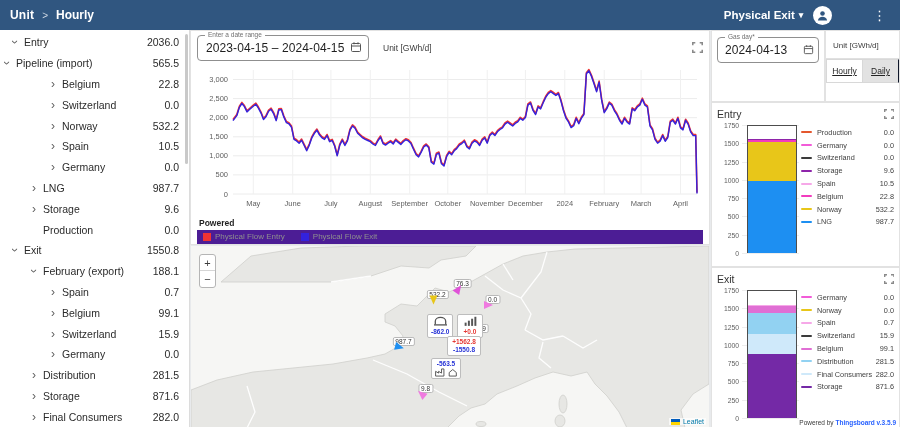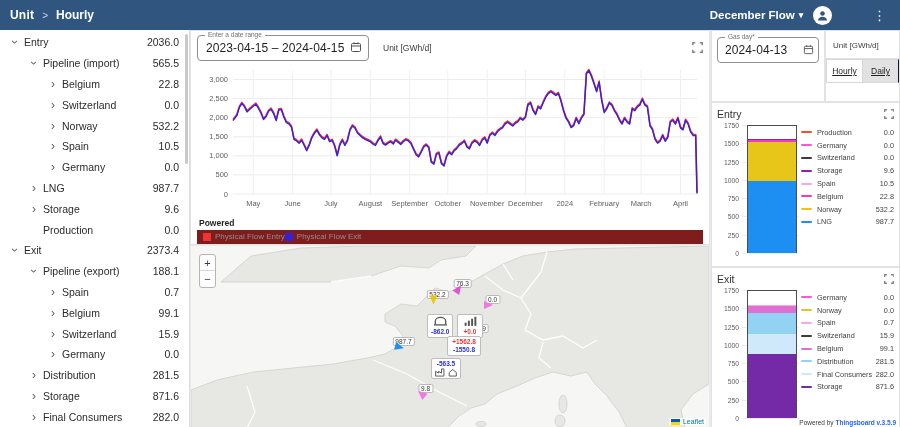--- a/index.html
+++ b/index.html
@@ -40,21 +40,21 @@
   .chart-card { height:213px; margin:1px 1px 2px 1px; padding:4px 6px 0 6px; display:flex; flex-direction:column; }
   .cc-head { display:flex; align-items:center; height:30px; }
   .datefield { position:relative; border:1px solid #8f8f8f; border-radius:4px; height:26px; width:172px; display:flex; align-items:center; padding:0 6px 0 8px; background:#fff; }
   .df-label { position:absolute; top:-5px; left:7px; background:#fff; padding:0 3px; font-size:6.5px; color:#6f6f6f; }
   .df-value { font-size:12px; color:#1f1f1f; letter-spacing:.1px; }
   .cal-ico { margin-left:auto; }
   .unit-label { font-size:8.5px; color:#3c3c3c; margin-left:14px; }
   .fs-ico { margin-left:auto; cursor:pointer; }
 
   .legend-title { font-size:8.5px; font-weight:bold; color:#1f1f1f; margin:2px 0 2px 2px; }
-  .legend-bar { height:16px; background:#7f1d1d; display:flex; align-items:center; gap:0; padding-left:6px; }
+  .legend-bar { height:16px; background:#4c1d95; display:flex; align-items:center; gap:16px; padding-left:6px; }
   .lg-item { display:flex; align-items:center; gap:4px; font-size:8px; color:#8f8f8f; }
   .lg-swatch { width:8px; height:8px; display:inline-block; }
 
   
   .map-card { height:182px; margin:0 1px 0 1px; position:relative; overflow:hidden; background:#f5f5f3; }
   .map-card svg.basemap { position:absolute; left:0; top:0; }
   .map-zoom { position:absolute; left:8px; top:8px; width:17px; border:1px solid #b5b5b5; border-radius:3px; overflow:hidden; background:#fff; z-index:5; }
   .zoom-btn { height:16px; display:flex; align-items:center; justify-content:center; font-size:11px; color:#3c3c3c; cursor:pointer; border-bottom:1px solid #d5d5d5; }
   .zoom-btn:last-child { border-bottom:none; }
   .marker { position:absolute; z-index:4; }
@@ -101,21 +101,21 @@
 <body>
 
 <div class="app">
 
   <div class="topbar">
     <span class="brand">Unit</span>
     <span class="crumb-sep">&gt;</span>
     <span class="crumb-page">Hourly</span>
     <div class="topbar-right">
       <div class="nav-dd">
-        <span>December Flow</span>
+        <span>Physical Exit</span>
         <span class="dd-arrow">▾</span>
       </div>
       <div style="display:flex;align-items:center;gap:5px;">
         <span class="avatar">
           <svg width="13" height="13" viewBox="0 0 24 24">
               <circle cx="12" cy="8.2" r="4.2" fill="#305680"></circle>
               <path d="M3.5 21c.8-4.4 4.4-6.6 8.5-6.6s7.7 2.2 8.5 6.6z" fill="#305680"></path>
             </svg>
         </span>
         <span class="user-label">Kunde</span>
@@ -126,21 +126,21 @@
 
   <div class="content">
 
     <div class="sidebar">
       <div id="tree">
           <div class="tree-row" style="padding-left: 8px;">
             <span class="chev down">›</span>
             <span class="tree-label">Entry</span>
             <span class="tree-val">2036.0</span>
           </div>
-          <div class="tree-row" style="padding-left: 27px; justify-content: center;">
+          <div class="tree-row" style=" justify-content: center;">
             <span class="chev down">›</span>
             <span class="tree-label">Pipeline (import)</span>
             <span class="tree-val">565.5</span>
           </div>
           <div class="tree-row" style="padding-left: 46px;">
             <span class="chev">›</span>
             <span class="tree-label">Belgium</span>
             <span class="tree-val">22.8</span>
           </div>
           <div class="tree-row" style="padding-left: 46px;">
@@ -174,25 +174,25 @@
             <span class="tree-val">9.6</span>
           </div>
           <div class="tree-row" style="padding-left: 27px;">
             <span class="chev"></span>
             <span class="tree-label">Production</span>
             <span class="tree-val">0.0</span>
           </div>
           <div class="tree-row" style="padding-left: 8px;">
             <span class="chev down">›</span>
             <span class="tree-label">Exit</span>
-            <span class="tree-val">2373.4</span>
+            <span class="tree-val">1550.8</span>
           </div>
           <div class="tree-row" style="padding-left: 27px;">
             <span class="chev down">›</span>
-            <span class="tree-label">Pipeline (export)</span>
+            <span class="tree-label">February (export)</span>
             <span class="tree-val">188.1</span>
           </div>
           <div class="tree-row" style="padding-left: 46px;">
             <span class="chev">›</span>
             <span class="tree-label">Spain</span>
             <span class="tree-val">0.7</span>
           </div>
           <div class="tree-row" style="padding-left: 46px;">
             <span class="chev">›</span>
             <span class="tree-label">Belgium</span>

